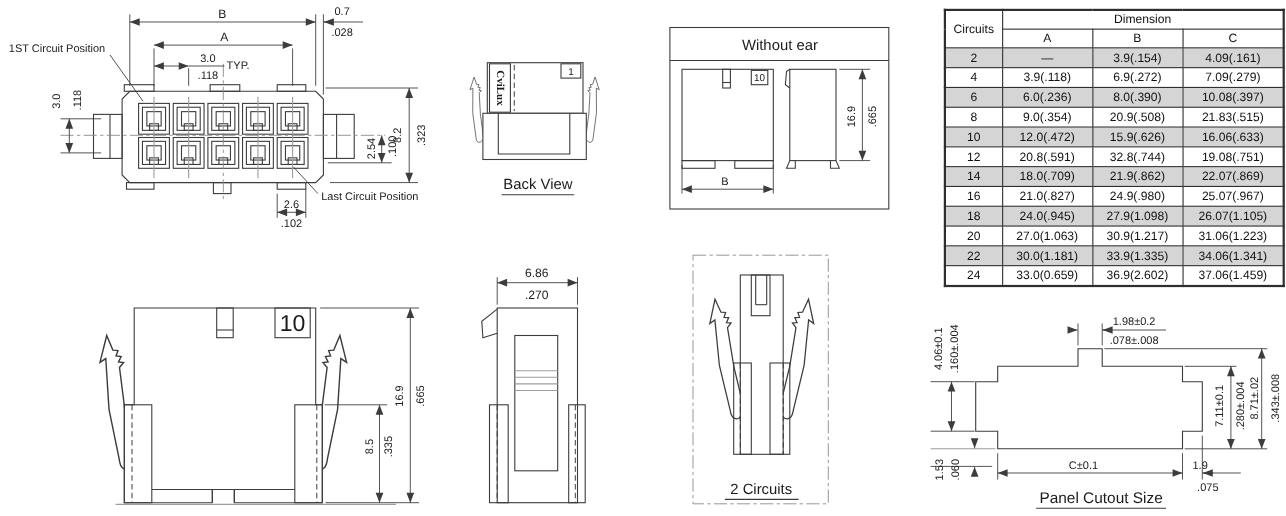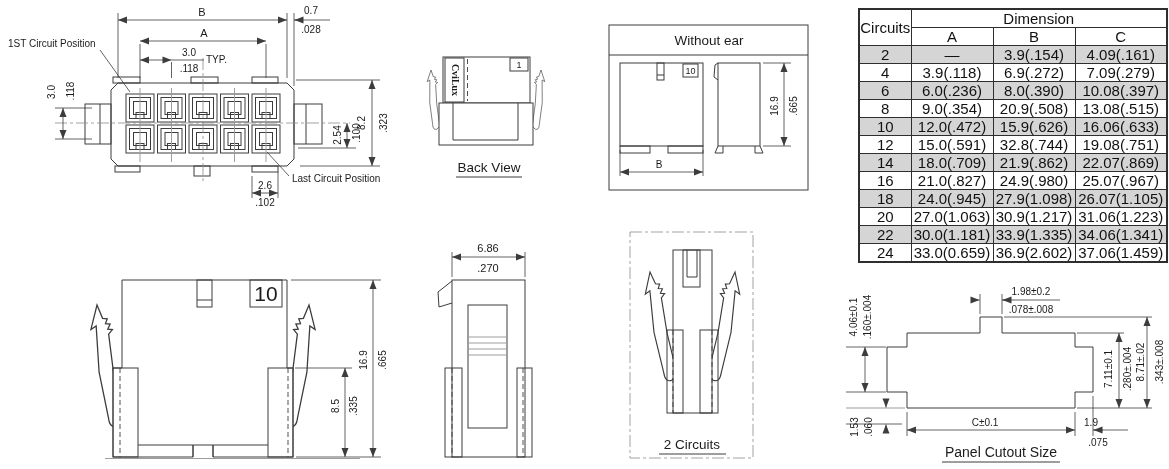--- a/index.html
+++ b/index.html
@@ -17,21 +17,21 @@
   .t10{font-size:10px;} .t10m{font-size:10px;text-anchor:middle;}
   .t11m{font-size:11px;text-anchor:middle;}
   .t13m{font-size:13.5px;text-anchor:middle;}
   .rot{font-size:10px;text-anchor:middle;dominant-baseline:middle;}
   .pin{font-size:9px;text-anchor:middle;}
   .big10{font-size:21px;text-anchor:middle;}
   .brand{font-size:10px;font-weight:bold;text-anchor:middle;dominant-baseline:middle;
          font-family:"Liberation Serif",serif;}
   
   #dimtable{position:absolute;left:858px;top:8px;width:308px;border-collapse:collapse;
-            font-size:15px;color:#111;table-layout:fixed;}
+            font-size:11px;color:#111;table-layout:fixed;}
   #dimtable th,#dimtable td{border:1px solid #2e2e2e;text-align:center;padding:0;
             height:17px;font-weight:normal;overflow:hidden;white-space:nowrap;}
   #dimtable thead th{height:16px;}
   #dimtable{border:2px solid #2e2e2e;}
   #dimtable tbody tr:nth-child(odd){background:#d5d5d5;}
 </style>
 </head>
 <body>
 
 <div id="stage">
@@ -341,31 +341,31 @@
     <tr>
           <td>6</td>
           <td>6.0(.236)</td>
           <td>8.0(.390)</td>
           <td>10.08(.397)</td>
         </tr>
     <tr>
           <td>8</td>
           <td>9.0(.354)</td>
           <td>20.9(.508)</td>
-          <td>13.08(.515)</td>
+          <td>21.83(.515)</td>
         </tr>
     <tr>
           <td>10</td>
           <td>12.0(.472)</td>
           <td>15.9(.626)</td>
           <td>16.06(.633)</td>
         </tr>
     <tr>
           <td>12</td>
-          <td>15.0(.591)</td>
+          <td>20.8(.591)</td>
           <td>32.8(.744)</td>
           <td>19.08(.751)</td>
         </tr>
     <tr>
           <td>14</td>
           <td>18.0(.709)</td>
           <td>21.9(.862)</td>
           <td>22.07(.869)</td>
         </tr>
     <tr>

